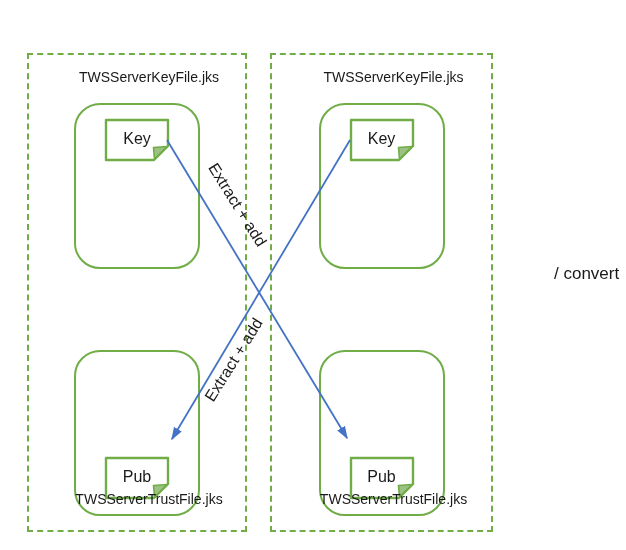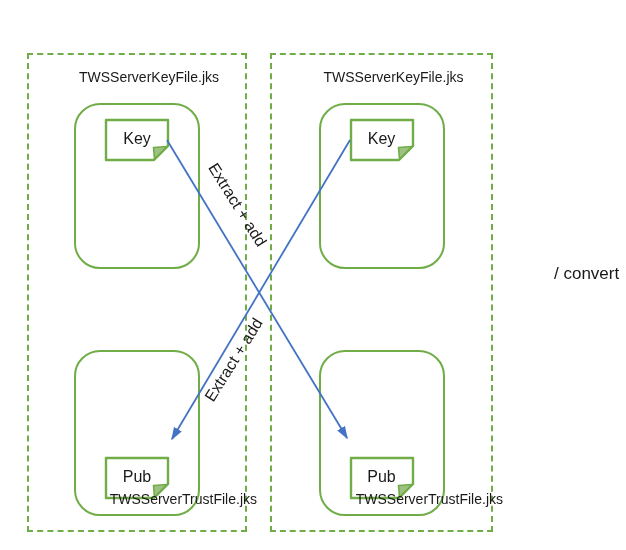--- a/index.html
+++ b/index.html
@@ -34,21 +34,21 @@
   .container.dwc { left: 270px; width: 223px; }
   .file-label {
     position: absolute;
     left: 12px;
     width: 100%;
     text-align: center;
     font-size: 14px;
     white-space: nowrap;
   }
   .file-label.top { top: 14px; }
-  .file-label.bottom { top: 436px; text-align: right; }
+  .file-label.bottom { top: 436px; }
   .store {
     position: absolute;
     left: 50%;
     transform: translateX(-50%);
     width: 126px;
     height: 166px;
     border: 2px solid #70AD47;
     border-radius: 26px;
     background: #ffffff;
   }

